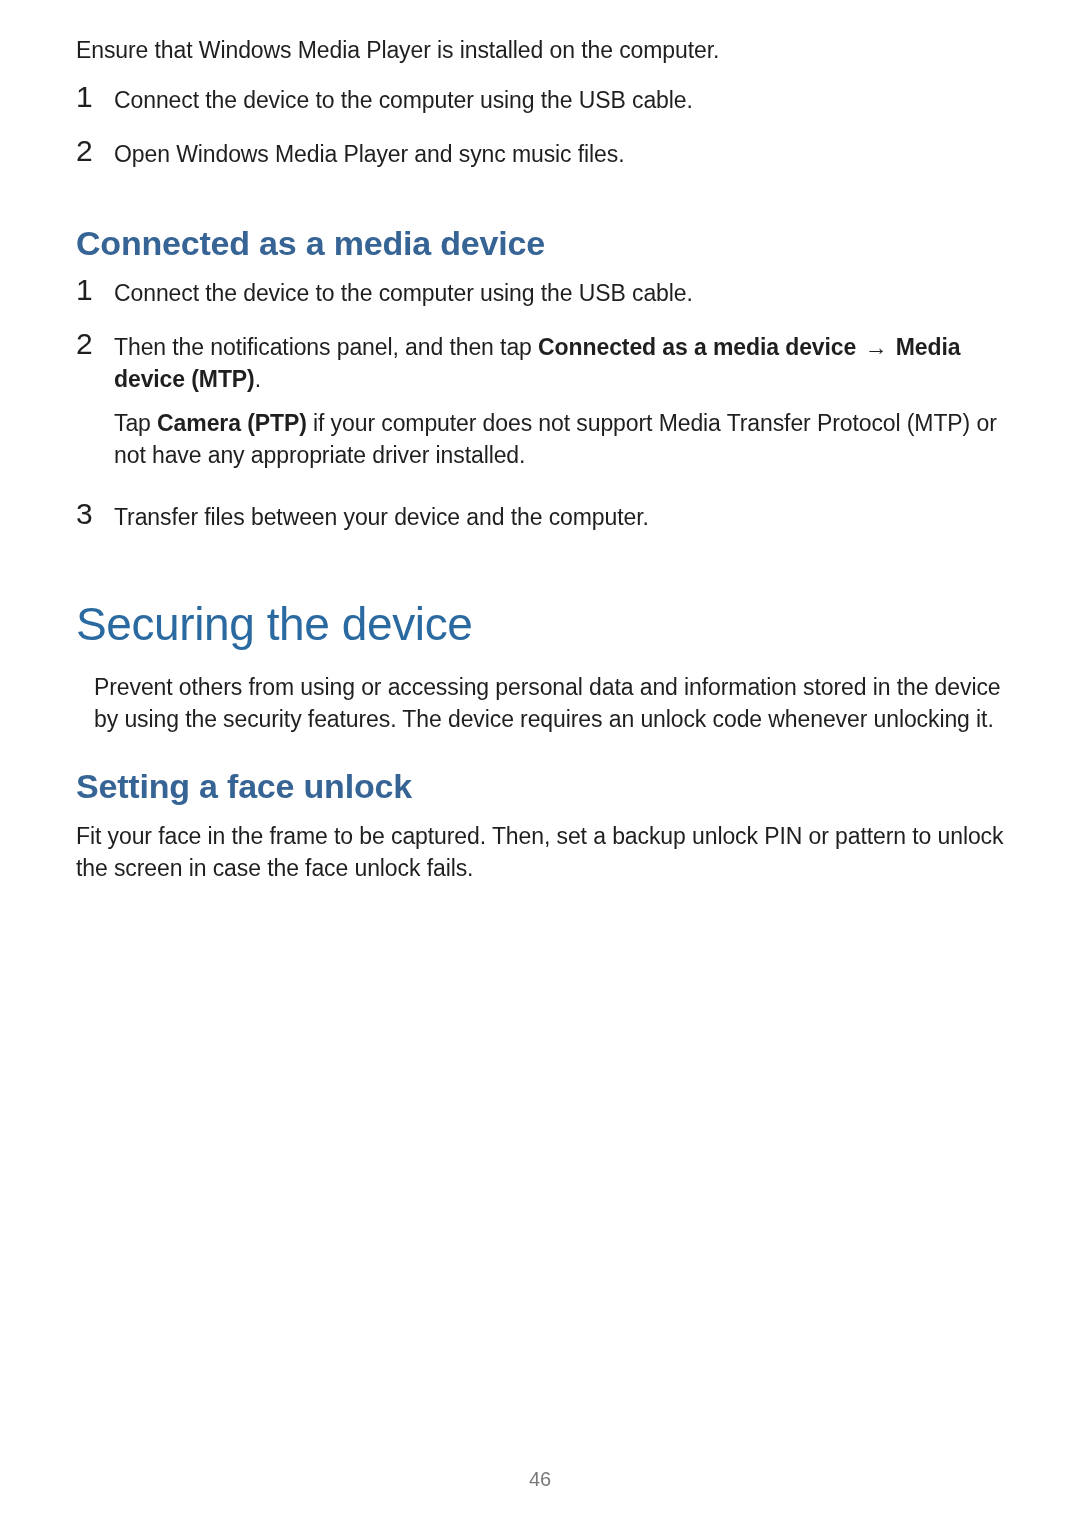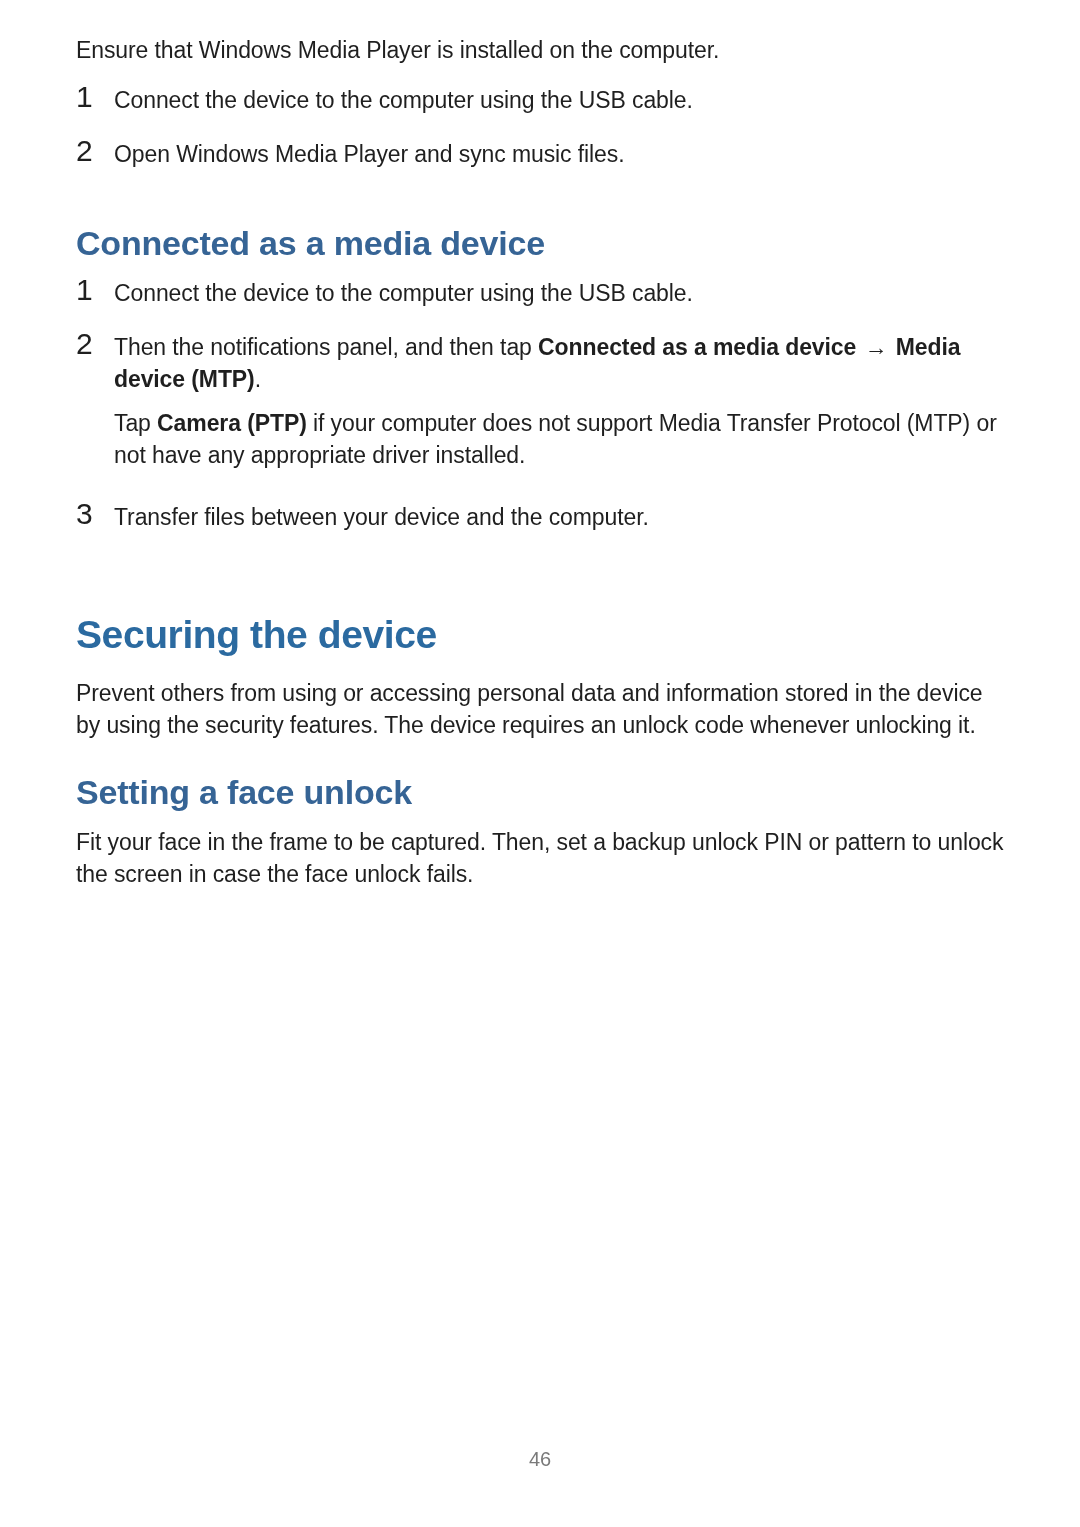--- a/index.html
+++ b/index.html
@@ -78,29 +78,29 @@
     font-size: 23px;
     line-height: 32px;
     letter-spacing: -0.1px;
   }
   .num-body p { margin: 0 0 12px 0; }
   .num-body p:last-child { margin-bottom: 0; }
   .bold { font-weight: 700; }
   .arrow { padding: 0 2px; }
   .section-title {
     color: var(--heading-color);
-    font-size: 39px;
-    font-weight: 700;
-    margin: 80px 0 20px 0;
+    font-size: 46px;
+    font-weight: 400;
+    margin: 64px 0 20px 0;
     letter-spacing: -0.4px;
   }
-  .block-32 { margin-bottom: 32px; }
+  .block-32 { margin-bottom: 32px; margin-left: 18px; }
   .page-number {
     position: absolute;
-    bottom: 56px;
+    bottom: 36px;
     width: 100%;
     left: 0;
     text-align: center;
     font-size: 20px;
     color: var(--muted-color);
   }
 </style>
 </head>
 <body>
 

